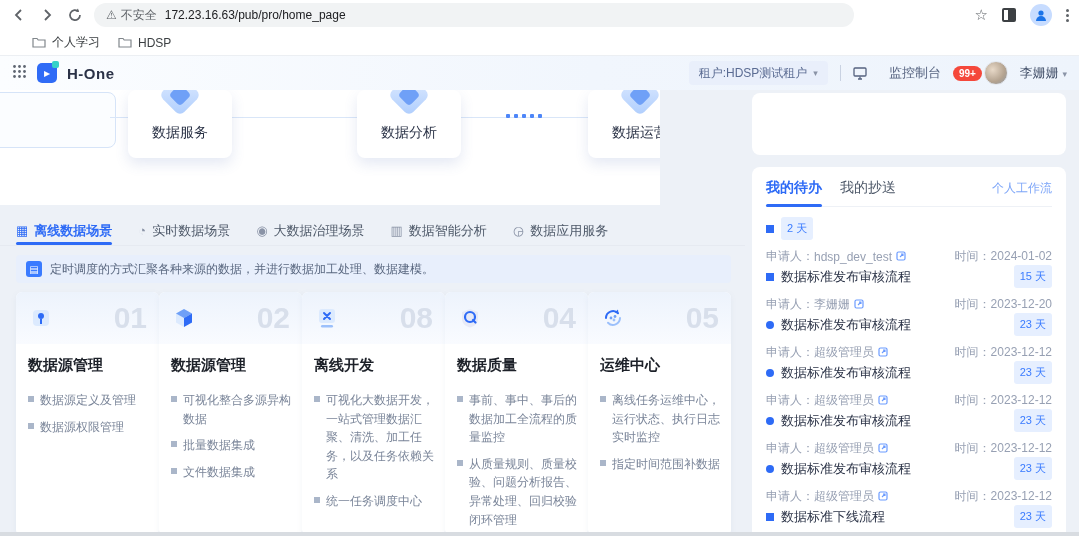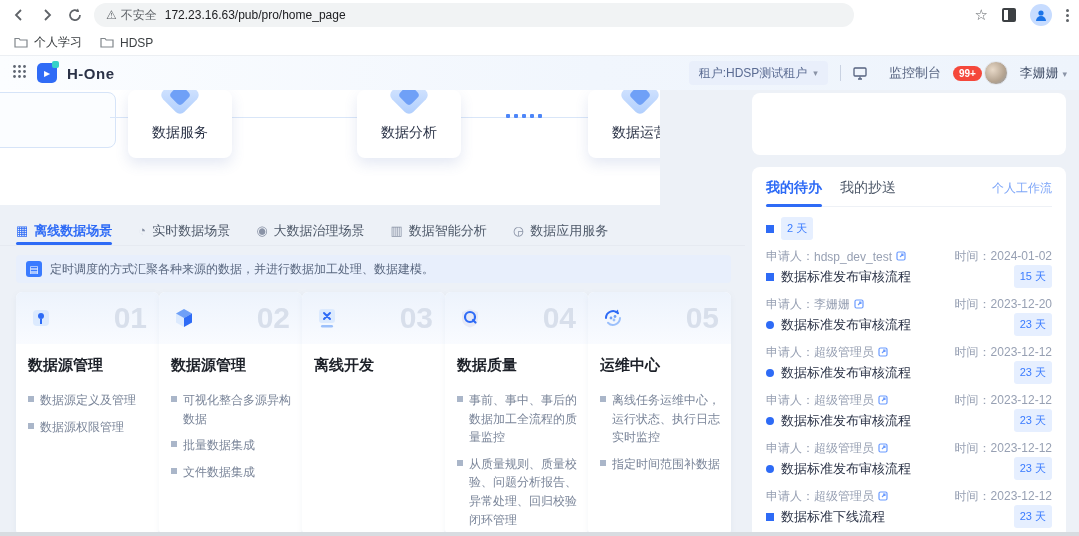--- a/index.html
+++ b/index.html
@@ -15,21 +15,21 @@
   .chrome-right { margin-left:auto; display:flex; align-items:center; gap:14px; }
   .star { font-size:15px; color:#5f6368; }
   .splitpane { width:14px; height:14px; border:2px solid #3c4043; border-radius:2px; position:relative; }
   .splitpane::after { content:""; position:absolute; right:0; top:0; bottom:0; width:6px; background:#3c4043; }
   .avatar-chrome { width:22px; height:22px; border-radius:50%; background:#c7dcff; display:flex; align-items:center; justify-content:center; }
   .avatar-chrome svg { display:block; }
   .kebab { display:flex; flex-direction:column; gap:2px; }
   .kebab i { width:3px; height:3px; border-radius:50%; background:#5f6368; }
 
   
-  .bookmarks { height:26px; display:flex; align-items:center; gap:18px; padding:0 14px; background:#fff; border-bottom:1px solid #eceff3; }
+  .bookmarks { height:26px; display:flex; align-items:center; gap:18px; padding:0 32px; background:#fff; border-bottom:1px solid #eceff3; }
   .bm { display:flex; align-items:center; gap:6px; font-size:12px; color:#3c4043; }
 
   
   .appbar { height:34px; display:flex; align-items:center; padding:0 12px; gap:10px;
     background:linear-gradient(90deg,#fbfdff 0%,#f1f6fd 55%,#eef4fc 100%); }
   .grid-ic { color:#5f6672; }
   .logo { width:20px; height:20px; border-radius:5px; background:#2f6bf6; position:relative; display:flex; align-items:center; justify-content:center; color:#fff; font-weight:bold; font-size:12px; }
   .logo::after { content:""; position:absolute; right:-2px; top:-2px; width:7px; height:7px; background:#35d2c8; border-radius:2px; }
   .brand { font-size:15px; color:#2b3247; font-weight:bold; letter-spacing:.5px; }
   .appbar-right { margin-left:auto; display:flex; align-items:center; gap:12px; }
@@ -446,23 +446,33 @@
 
     <div class="fcard">
       <div class="fcard-top">
         <span class="fic">
           <svg width="22" height="22" viewBox="0 0 22 22">
               <rect x="3" y="2" width="16" height="14" rx="3" fill="#dceafe"></rect>
               <path d="M8 6 L14 12 M14 6 L8 12" stroke="#2e6bf6" stroke-width="2" stroke-linecap="round"></path>
               <rect x="5" y="18" width="12" height="2.4" rx="1.2" fill="#9cc0fb"></rect>
             </svg>
         </span>
-        <span class="fcard-num">03</span>
+        <span class="fcard-num">08</span>
       </div>
       <div class="fcard-title">离线开发</div>
+      <div class="fcard-bullets">
+        <div class="fb">
+            <i></i>
+            <span>可视化大数据开发，一站式管理数据汇聚、清洗、加工任务，以及任务依赖关系</span>
+          </div>
+        <div class="fb">
+            <i></i>
+            <span>统一任务调度中心</span>
+          </div>
+      </div>
     </div>
 
     <div class="fcard">
       <div class="fcard-top">
         <span class="fic">
           <svg width="22" height="22" viewBox="0 0 22 22">
               <path d="M11 2 L19 5 V12 C19 16.5 15.5 19.3 11 20.5 C6.5 19.3 3 16.5 3 12 V5 Z" fill="#dcdff0" opacity=".55"></path>
               <circle cx="11" cy="10" r="5" fill="none" stroke="#2e6bf6" stroke-width="2.2"></circle>
               <path d="M14 13 L16.5 15.5" stroke="#2e6bf6" stroke-width="2.2" stroke-linecap="round"></path>
             </svg>

